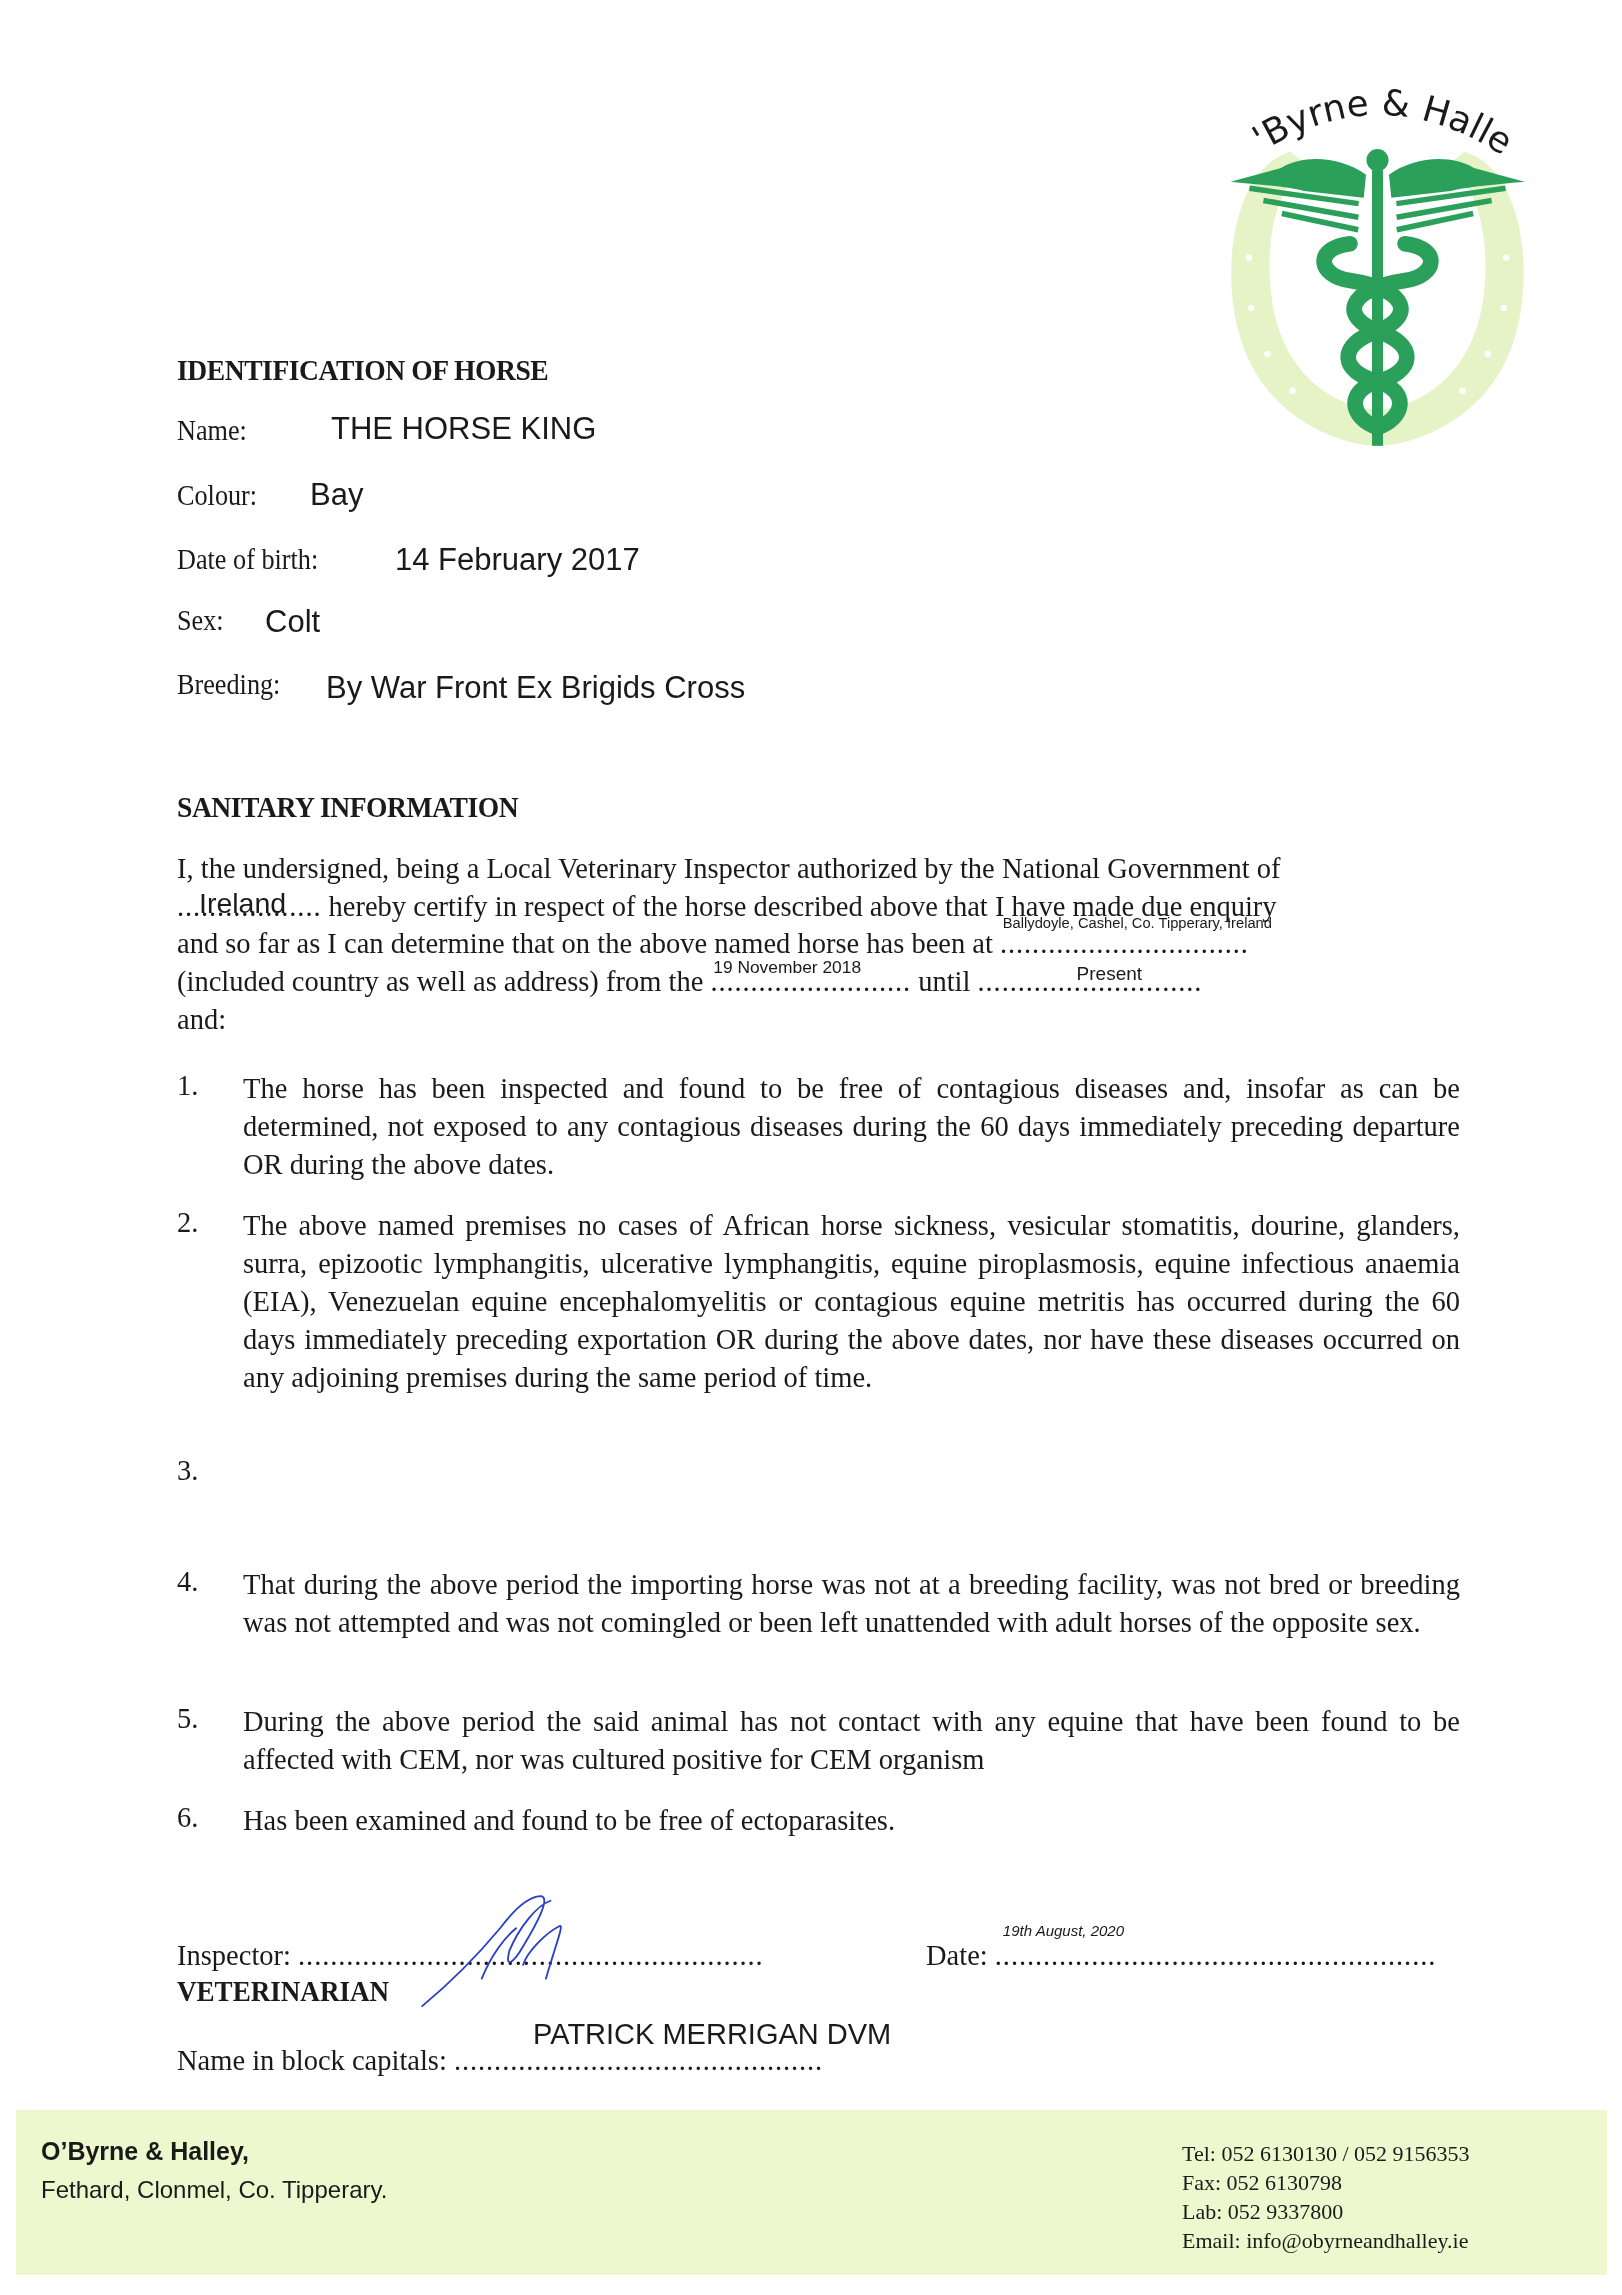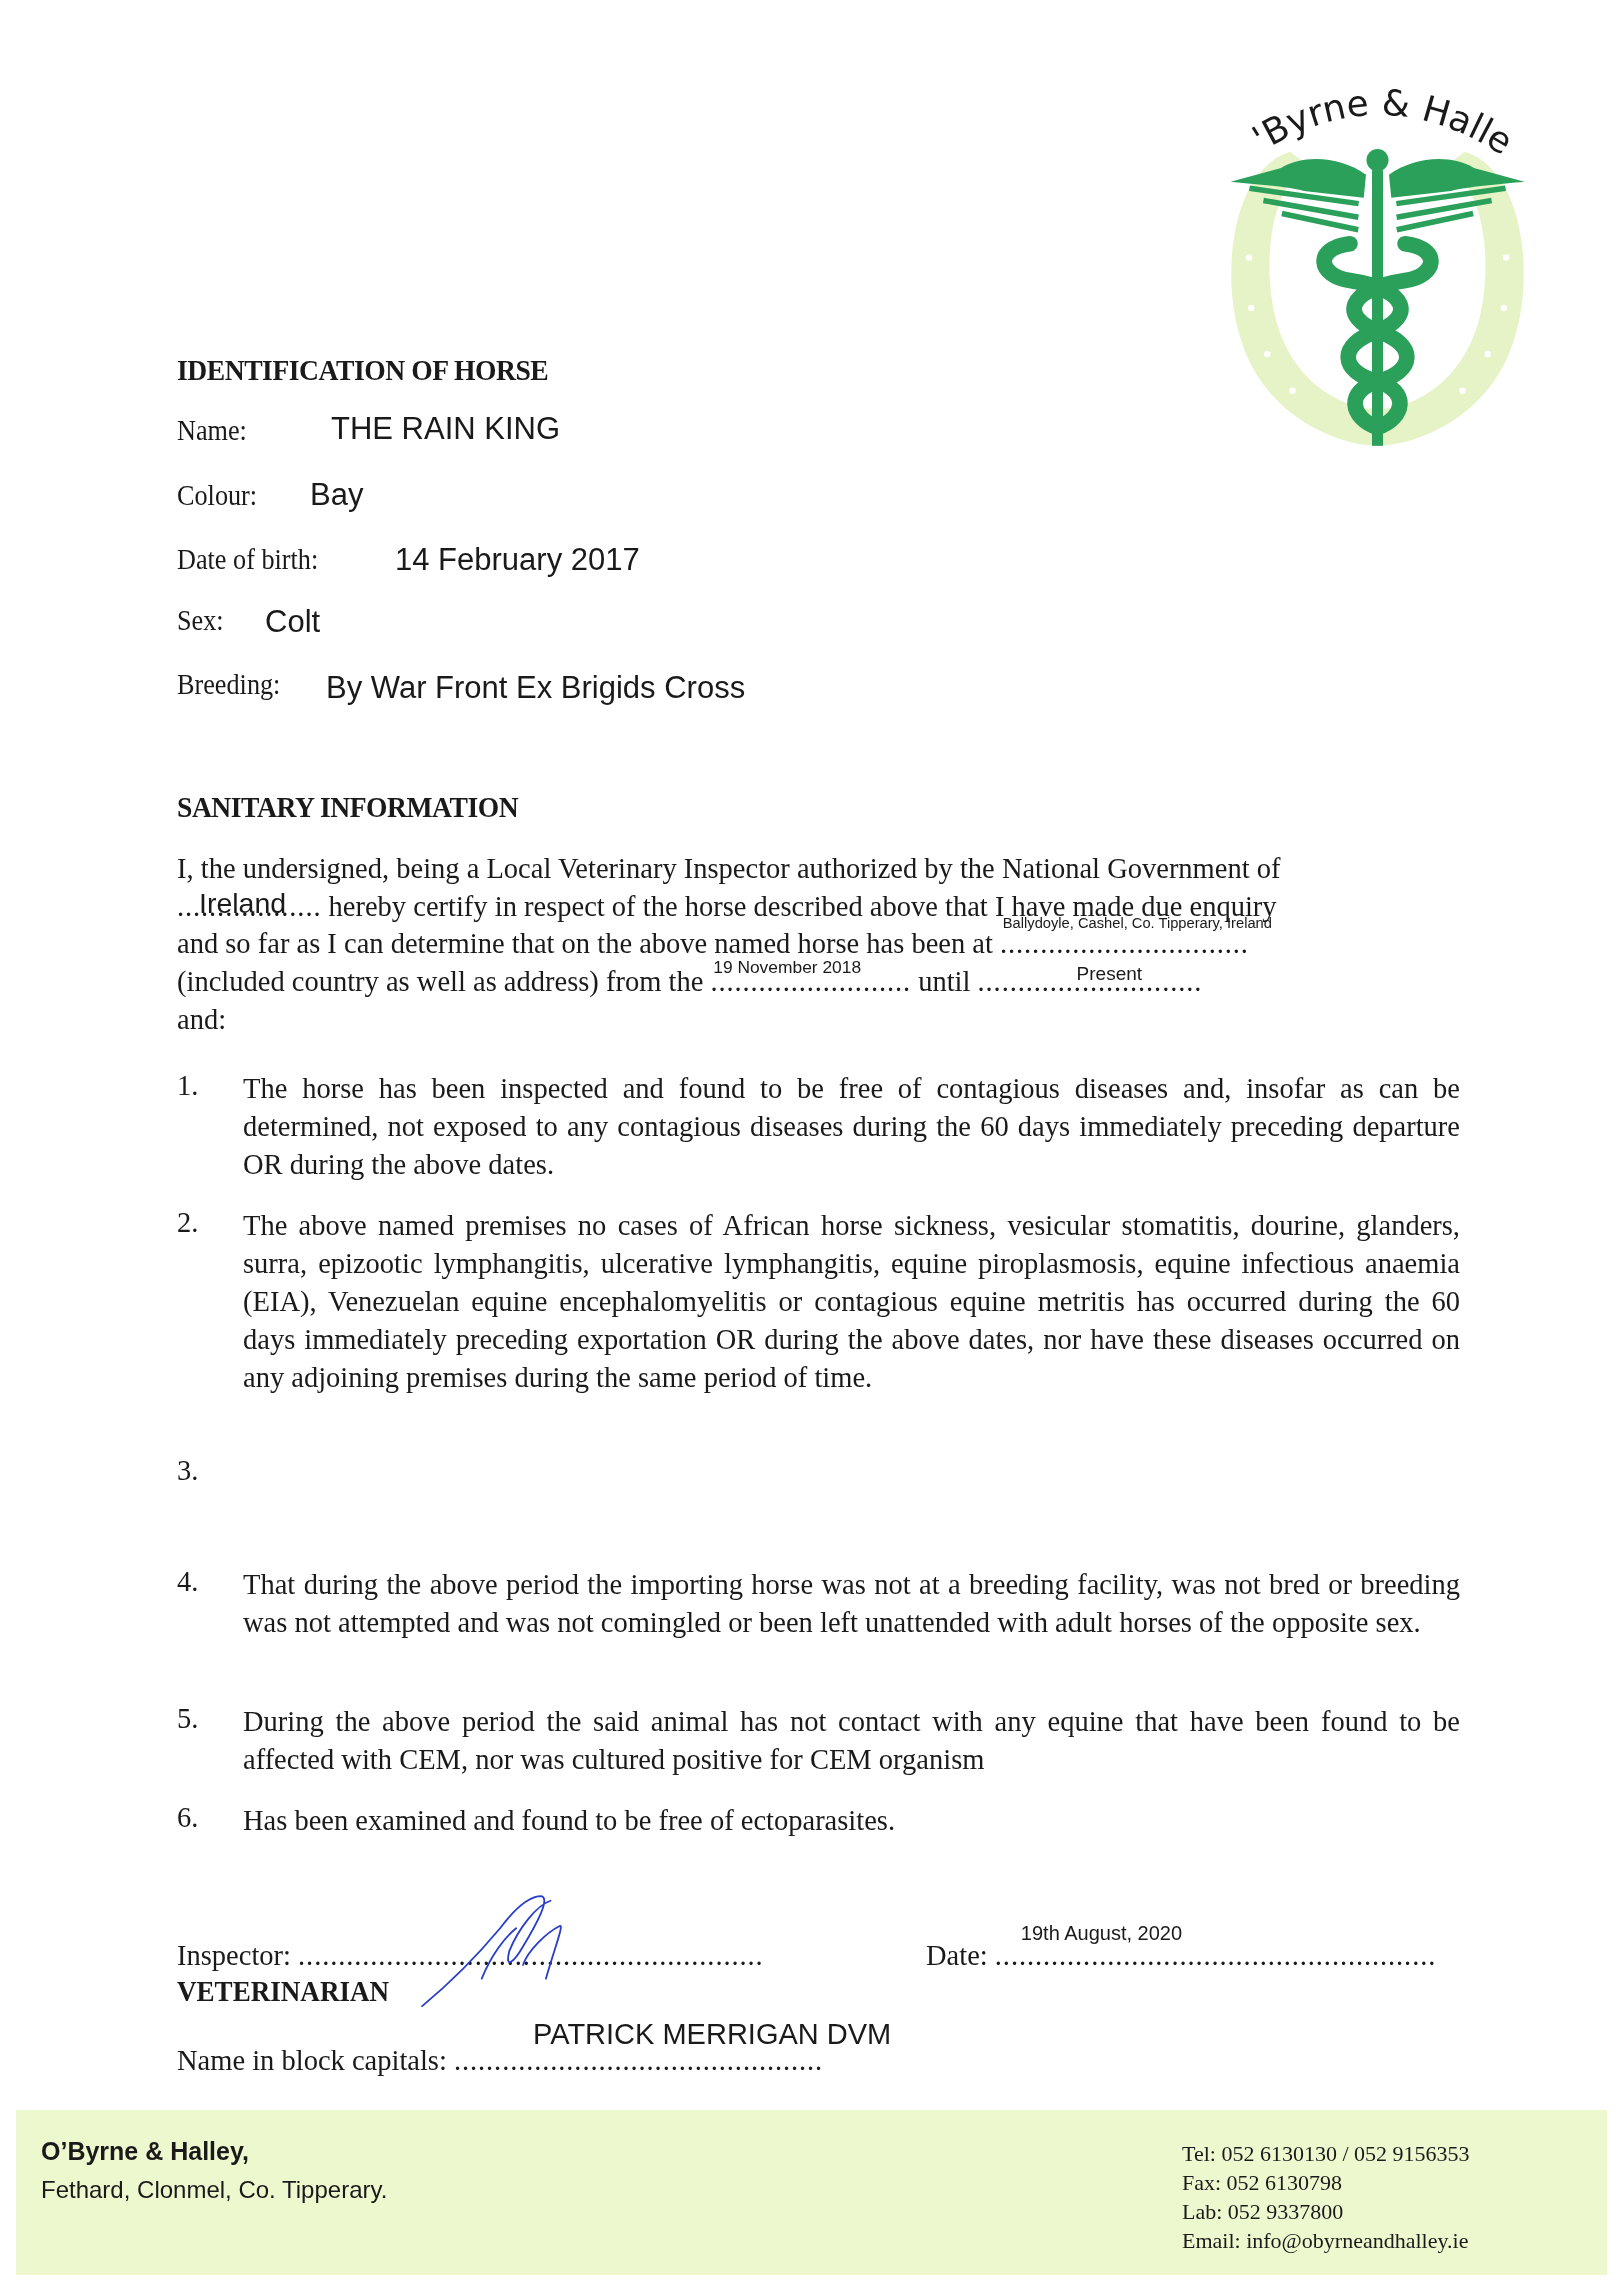--- a/index.html
+++ b/index.html
@@ -69,21 +69,21 @@
     <g fill="none" stroke="#2aa05a" stroke-width="34" stroke-linecap="round">
       <path d="M300,400 C220,410 230,470 300,480 C430,500 440,560 360,590 C270,620 280,680 360,700 C430,720 420,780 360,800"></path>
       <path d="M420,400 C500,410 490,470 420,480 C290,500 280,560 360,590 C450,620 440,680 360,700 C290,720 300,780 360,800"></path>
     </g>
   </svg>
 </div>
 
 <div class="abs serif heading" style="left:177px; top:353px;">IDENTIFICATION OF HORSE</div>
 
 <div class="abs serif label" style="left:177px; top:415px;">Name:</div>
-<div class="abs sans fill" style="left:331px; top:411px;">THE RAIN KING</div>
+<div class="abs sans fill" style="left:331px; top:411px;">THE HORSE KING</div>
 
 <div class="abs serif label" style="left:177px; top:480px;">Colour:</div>
 <div class="abs sans fill" style="left:310px; top:477px;">Bay</div>
 
 <div class="abs serif label" style="left:177px; top:544px;">Date of birth:</div>
 <div class="abs sans fill" style="left:395px; top:542px;">14 February 2017</div>
 
 <div class="abs serif label" style="left:177px; top:605px;">Sex:</div>
 <div class="abs sans fill" style="left:265px; top:604px;">Colt</div>
 
@@ -140,21 +140,21 @@
   <g fill="none" stroke="#2a3fc8" stroke-width="4" stroke-linecap="round">
     <path d="M20,290 C80,240 140,180 190,120 C220,80 250,50 280,50 C300,55 270,110 240,160 C220,195 200,210 210,170 C230,120 270,70 300,60"></path>
     <path d="M150,230 C170,180 200,140 225,120"></path>
     <path d="M240,200 C250,170 290,130 320,115 C330,110 310,160 290,230"></path>
   </g>
 </svg>
 <div class="abs serif" style="left:177px; top:1976px; font-size:28.5px; font-weight:bold; transform:scaleX(0.95); transform-origin:left;">VETERINARIAN</div>
 
 <div class="abs serif" style="left:926px; top:1940px; font-size:28.5px; white-space:nowrap;">
   <span>Date:</span>
-  <span class="inline-fill"><span class="dots">.......................................................</span><span class="fill-small" style="left:26px; top:-18.4px; font-size:20px;">19th August, 2020</span></span>
+  <span class="inline-fill"><span class="dots">.......................................................</span><span class="fill-small" style="left:8px; top:-18.4px; font-size:15px;font-style:italic;">19th August, 2020</span></span>
 </div>
 
 <div class="abs sans" style="left:533px; top:2018px; font-size:29px; white-space:nowrap;">PATRICK MERRIGAN DVM</div>
 <div class="abs serif" style="left:177px; top:2045px; font-size:28.5px; white-space:nowrap;">
   <span>Name in block capitals:</span>
   <span class="dots">..............................................</span>
 </div>
 
 <div id="footer-band" class="abs"></div>
 <div class="abs sans footer-name" style="left:41px; top:2137px;">O’Byrne &amp; Halley,</div>

